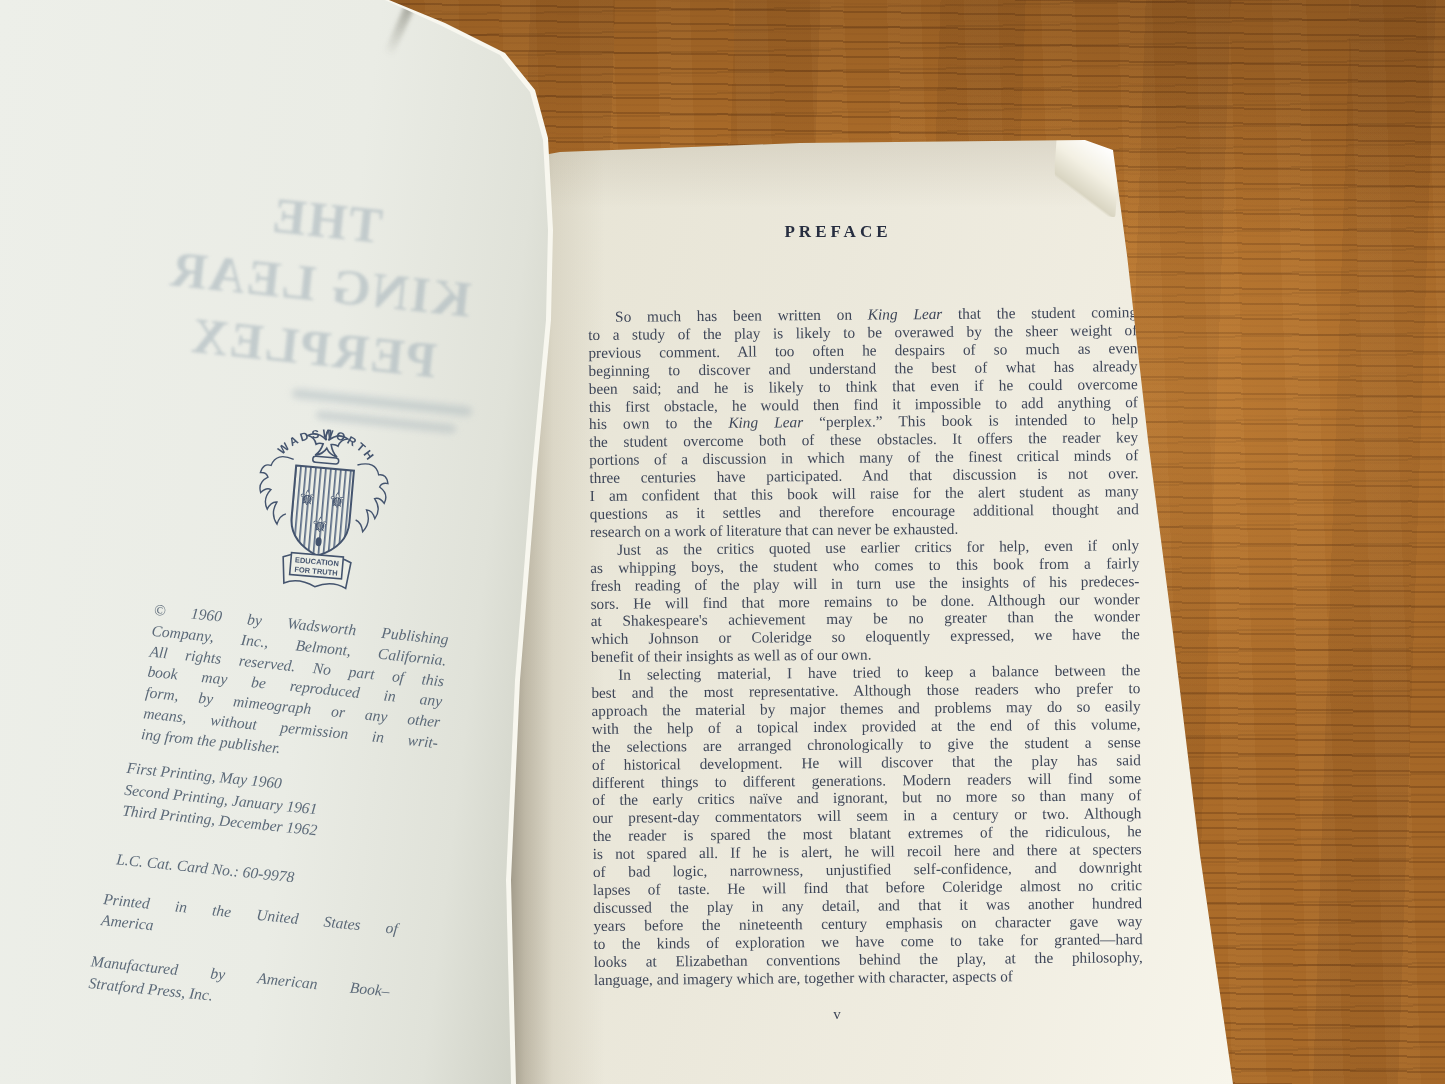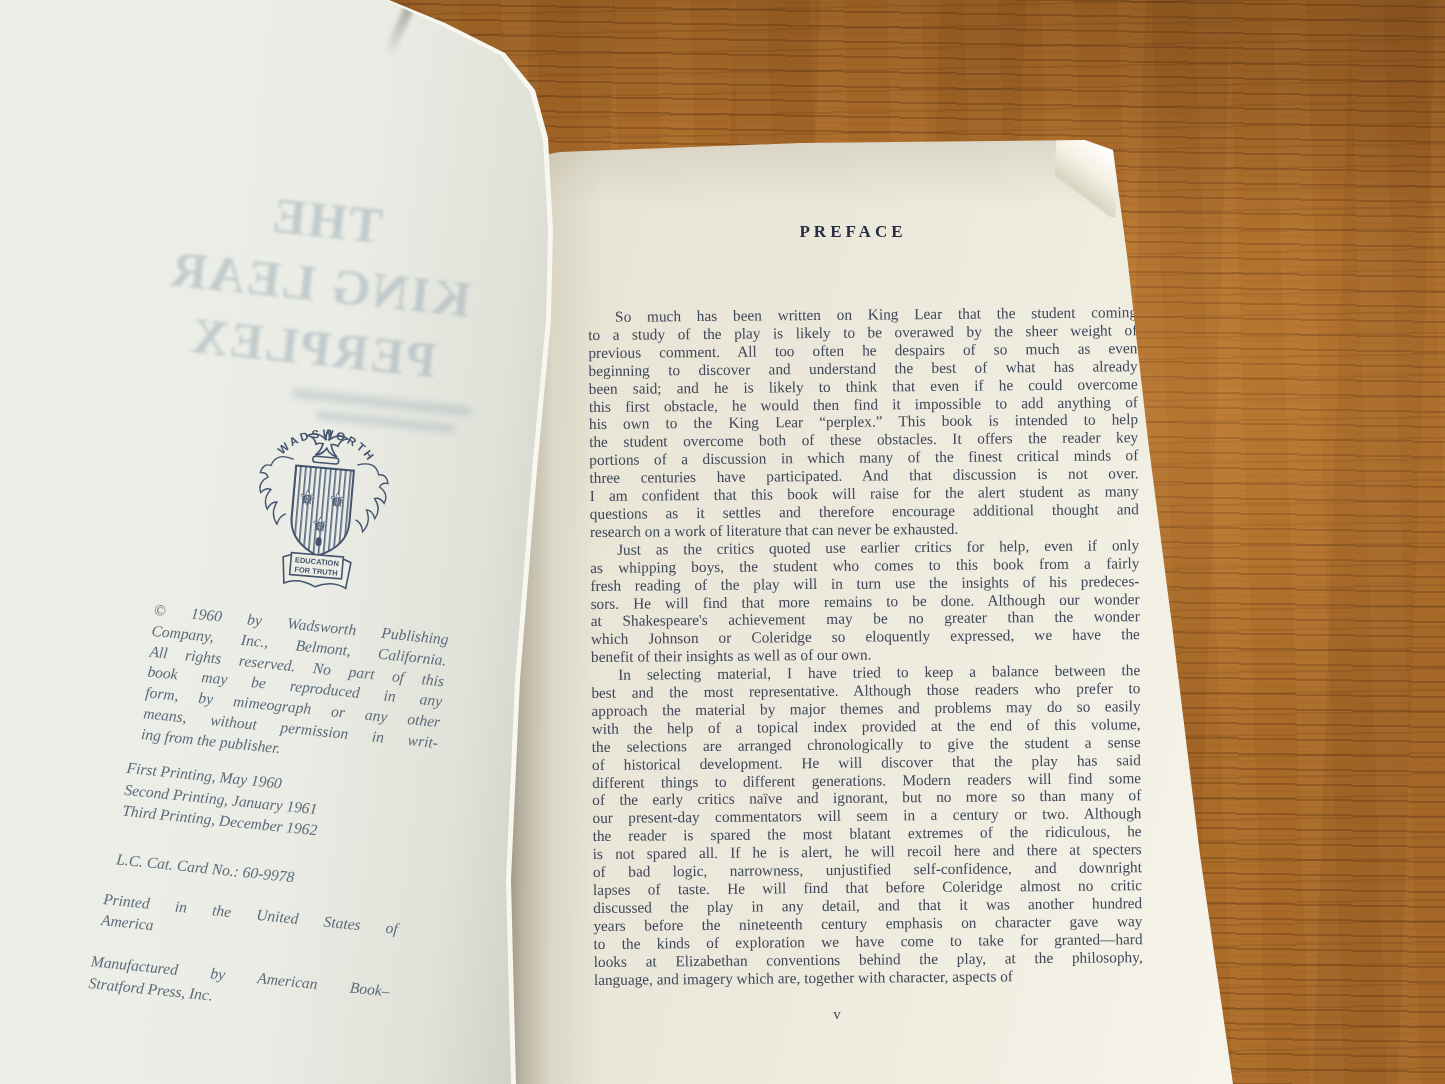--- a/index.html
+++ b/index.html
@@ -21,28 +21,28 @@
   .page-right{position:absolute;left:505px;top:138px;width:730px;height:946px;
     clip-path:polygon(0px 24px,55px 14px,295px 5px,580px 2px,608px 12px,622px 117px,643px 302px,667px 487px,695px 717px,728px 946px,0px 946px);
     background:
       linear-gradient(90deg, rgba(86,76,58,.55) 0px, rgba(120,108,84,.38) 20px, rgba(172,162,138,.22) 48px, rgba(0,0,0,0) 100px),
       linear-gradient(180deg, rgba(126,110,84,.16) 0px, rgba(0,0,0,0) 70px),
       linear-gradient(283deg,#f7f5eb 0%,#f0ede1 30%,#ebe8db 62%,#e7e4d5 100%);
     filter:drop-shadow(10px 8px 15px rgba(70,38,10,.55));}
   .corner-curl{position:absolute;left:549px;top:1px;width:64px;height:76px;
     background:linear-gradient(213deg,#ffffff 12%,#f3f0e3 42%,#d9d5c2 66%,rgba(217,213,195,0) 69%);
     border-radius:2px 12px 2px 62%;transform:rotate(4deg);}
-  .preface-head{position:absolute;left:98px;top:84px;width:500px;text-align:center;
+  .preface-head{position:absolute;left:83px;top:84px;width:500px;text-align:center;
     font-weight:bold;font-size:17px;letter-spacing:4px;color:#272e40;}
   .preface-body{position:absolute;left:83px;top:170px;width:549px;
     font-size:15.3px;line-height:17.9px;color:#3e4658;transform:rotate(-.5deg);transform-origin:0 0;}
   .tline{text-align:justify;text-align-last:justify;}
   .tline.tlast{text-align-last:left;}
   .preface-body .para > .tline:first-child{text-indent:27px;}
-  .it{}
+  .it{font-style:italic;}
   .pagenum{position:absolute;left:272px;top:868px;width:120px;text-align:center;
     font-size:15px;color:#3e4658;}
 
   
   .page-left-rim{position:absolute;left:0;top:0;width:560px;height:1084px;background:#f8f7ef;
     clip-path:polygon(0 0,389px 0,445px 23px,505px 53px,535px 90px,548px 138px,553px 230px,551px 320px,537px 470px,520px 680px,511px 880px,516px 1084px,0 1084px);
     filter:drop-shadow(5px 3px 8px rgba(70,38,10,.5));}
   .page-left{position:absolute;left:0;top:0;width:560px;height:1084px;
     clip-path:polygon(0 0,385px 0,440px 25px,500px 55px,530px 92px,543px 140px,548px 230px,546px 320px,532px 470px,515px 680px,506px 880px,511px 1084px,0 1084px);
     background:

